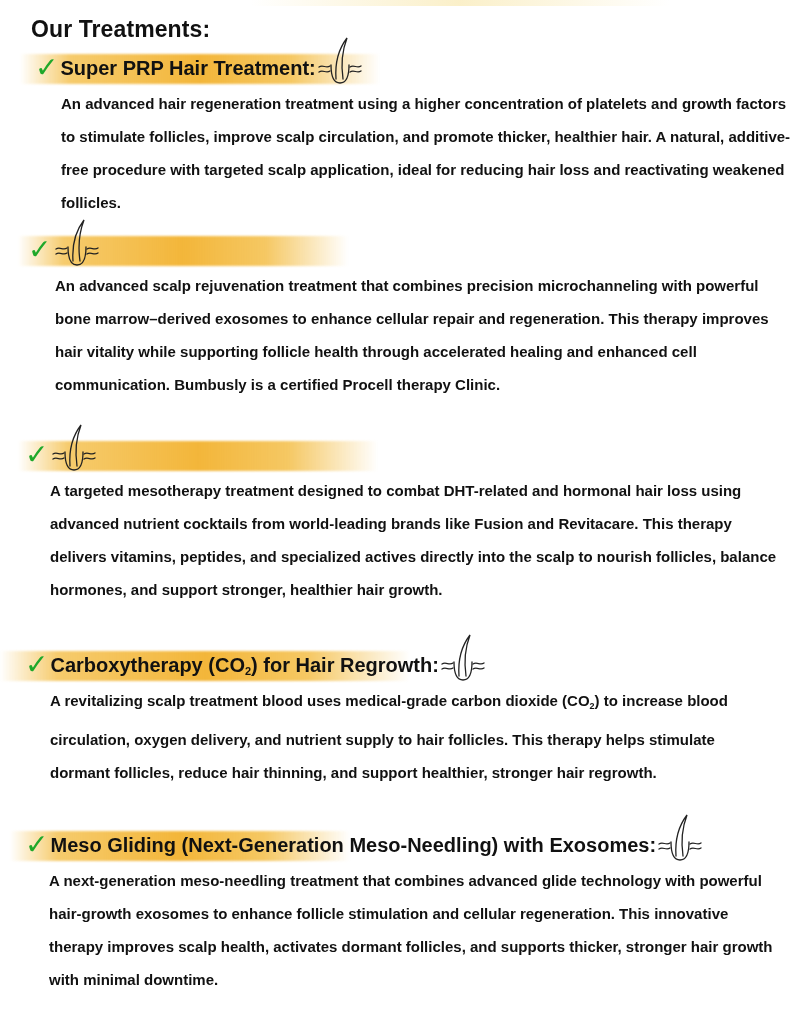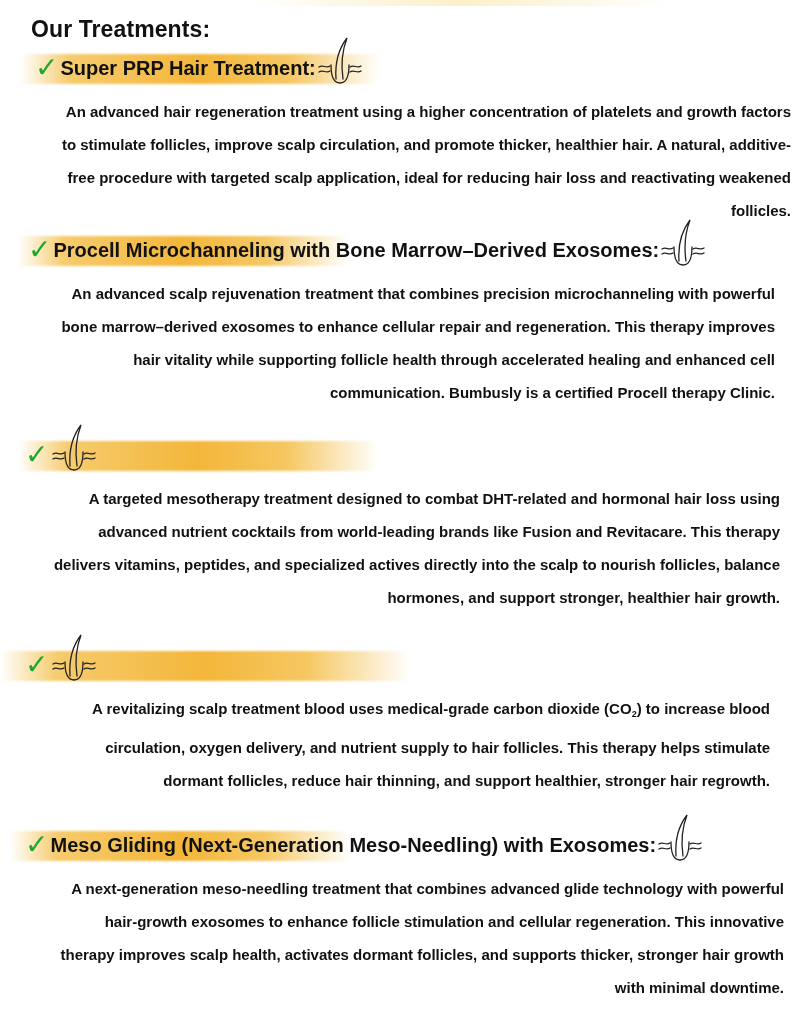--- a/index.html
+++ b/index.html
@@ -35,21 +35,21 @@
       position: relative; z-index: 1; font-size: 20px; font-weight: bold;
       color: #111111;
     }
     .heading sub { font-size: 11px; vertical-align: -3px; }
     .hair-icon {
       position: relative; z-index: 1; width: 46px; height: 52px; margin-left: 1px;
       margin-top: -14px;
     }
     .desc {
       font-size: 15px; font-weight: bold; line-height: 33px; color: #111111;
-      margin-top: 10px; width: 740px; text-align: right;
+      margin-top: 2px; width: 740px;
     }
     .desc sub { font-size: 9px; vertical-align: -3px; }
   </style>
 </head>
 <body>
 
 <div class="top-glow"></div>
 
 <div class="page-title">Our Treatments:</div>
 
@@ -69,23 +69,20 @@
         </g>
       </svg>
   </div>
   <div class="desc" style="margin-left:61px; width:730px;">An advanced hair regeneration treatment using a higher concentration of platelets and growth factors to stimulate follicles, improve scalp circulation, and promote thicker, healthier hair. A natural, additive-free procedure with targeted scalp application, ideal for reducing hair loss and reactivating weakened follicles.</div>
 </div>
 
 <div class="section" style="top:233px;">
   <div class="heading-row" style="padding-left:28px;">
     <div class="highlight" style="left:18px; width:330px;"></div>
     <span class="check">✓</span>
-    <span class="heading">
-      <span>Procell Microchanneling</span><span> with Bone Marrow–Derived Exosomes:</span>
-    </span>
     <svg class="hair-icon" viewBox="0 0 46 52">
         <g fill="none" stroke="#222" stroke-width="1.3" stroke-linecap="round">
           <path d="M2 32 C6 29 9 34 13 31 M2 37 C6 34 9 39 13 36"></path>
           <path d="M33 32 C37 29 40 34 44 31 M33 37 C37 34 40 39 44 36"></path>
           <path d="M14 30 C14 40 16 48 23 48 C30 48 32 40 32 30"></path>
           <path d="M19 44 C18 30 20 16 30 3 C25 16 24 30 26 44"></path>
         </g>
       </svg>
   </div>
   <div class="desc" style="margin-left:55px; width:720px;">An advanced scalp rejuvenation treatment that combines precision microchanneling with powerful bone marrow–derived exosomes to enhance cellular repair and regeneration. This therapy improves hair vitality while supporting follicle health through accelerated healing and enhanced cell communication. Bumbusly is a certified Procell therapy Clinic.</div>
@@ -104,20 +101,23 @@
         </g>
       </svg>
   </div>
   <div class="desc" style="margin-left:50px; width:730px;">A targeted mesotherapy treatment designed to combat DHT-related and hormonal hair loss using advanced nutrient cocktails from world-leading brands like Fusion and Revitacare. This therapy delivers vitamins, peptides, and specialized actives directly into the scalp to nourish follicles, balance hormones, and support stronger, healthier hair growth.</div>
 </div>
 
 <div class="section" style="top:648px;">
   <div class="heading-row" style="padding-left:25px;">
     <div class="highlight" style="left:0px; width:410px;"></div>
     <span class="check">✓</span>
+    <span class="heading">
+      <span>Carboxytherapy (CO</span><sub>2</sub><span>)</span><span> for Hair Regrowth:</span>
+    </span>
     <svg class="hair-icon" viewBox="0 0 46 52">
         <g fill="none" stroke="#222" stroke-width="1.3" stroke-linecap="round">
           <path d="M2 32 C6 29 9 34 13 31 M2 37 C6 34 9 39 13 36"></path>
           <path d="M33 32 C37 29 40 34 44 31 M33 37 C37 34 40 39 44 36"></path>
           <path d="M14 30 C14 40 16 48 23 48 C30 48 32 40 32 30"></path>
           <path d="M19 44 C18 30 20 16 30 3 C25 16 24 30 26 44"></path>
         </g>
       </svg>
   </div>
   <div class="desc" style="margin-left:50px; width:720px;"><span>A revitalizing scalp treatment blood uses medical-grade carbon dioxide (CO</span><sub>2</sub><span>) to increase blood circulation, oxygen delivery, and nutrient supply to hair follicles. This therapy helps stimulate dormant follicles, reduce hair thinning, and support healthier, stronger hair regrowth.</span></div>

